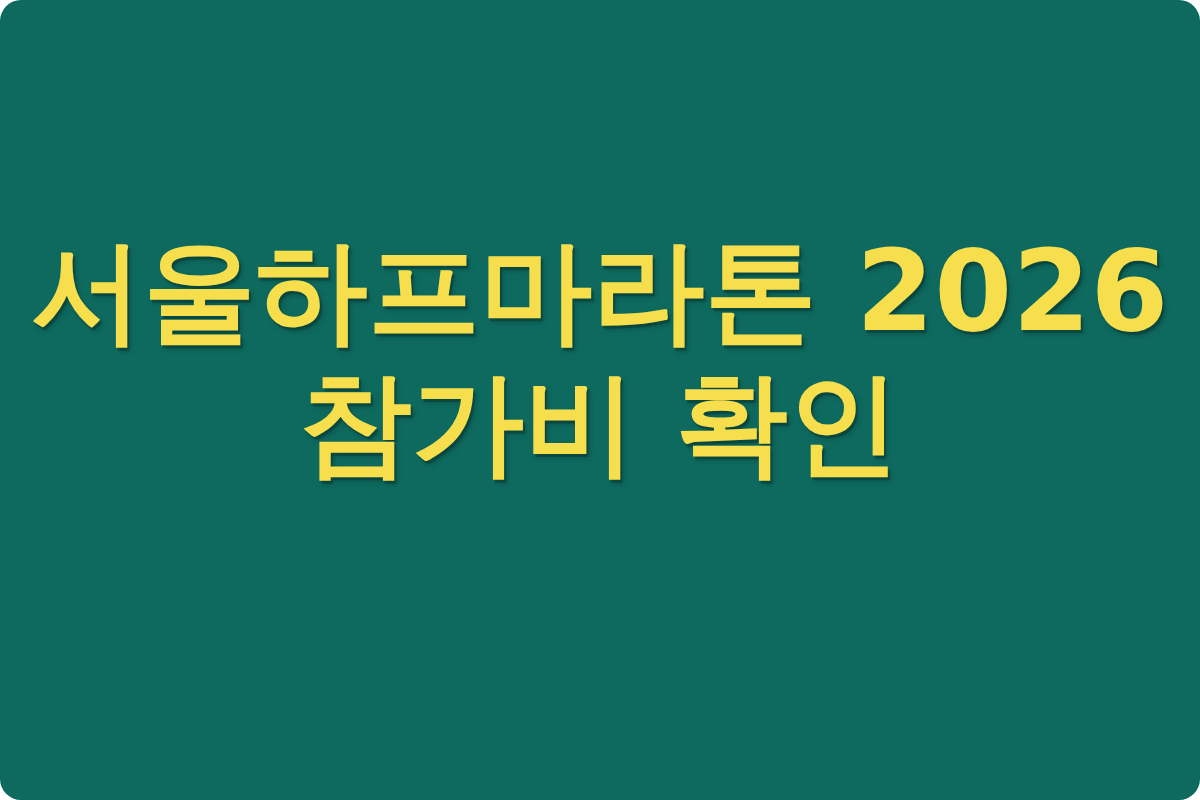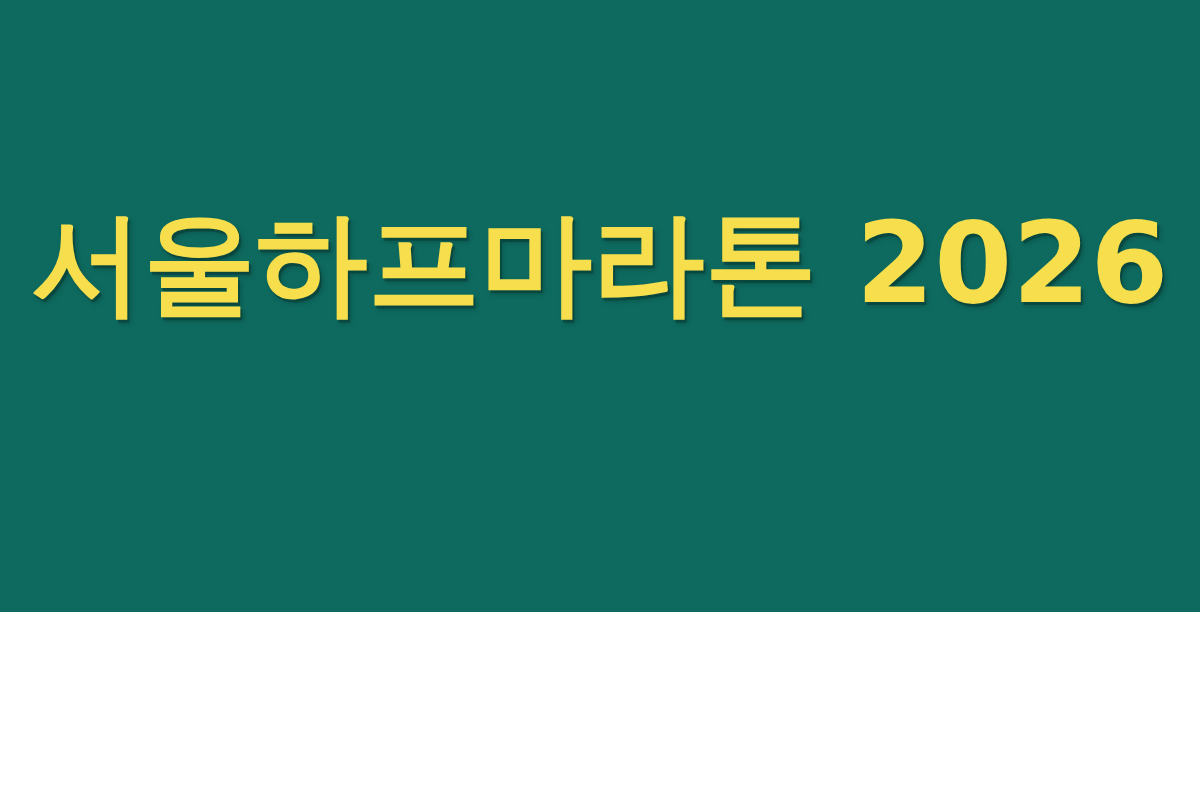--- a/index.html
+++ b/index.html
@@ -13,27 +13,28 @@
     height: 800px;
     overflow: hidden;
     font-family: "Liberation Sans", "DejaVu Sans", sans-serif;
   }
 
   
   .banner {
     position: relative;
     box-sizing: border-box;
     width: 1200px;
-    height: 612px;
+    height: 800px;
     background-color: #0e6a5f;
     display: flex;
     flex-direction: column;
     align-items: center;
     justify-content: center;
     overflow: hidden;
+    border-radius: 21px;
   }
 
   
   .headline {
     position: relative;
     width: 100%;
     text-align: center;
     
     margin-top: -86px;
     -webkit-user-select: none;
@@ -65,16 +66,17 @@
 </style>
 </head>
 <body>
 
 <div class="banner" style="background-color: rgb(14, 106, 95);">
 
   <div class="headline">
 
     <span class="headline-line headline-line--primary" style="color: rgb(246, 222, 76);">서울하프마라톤 2026</span>
 
+    <span class="headline-line headline-line--secondary" style="color: rgb(246, 222, 76);">참가비 확인</span>
 
   </div>
 
 </div>
 
 </body></html>

